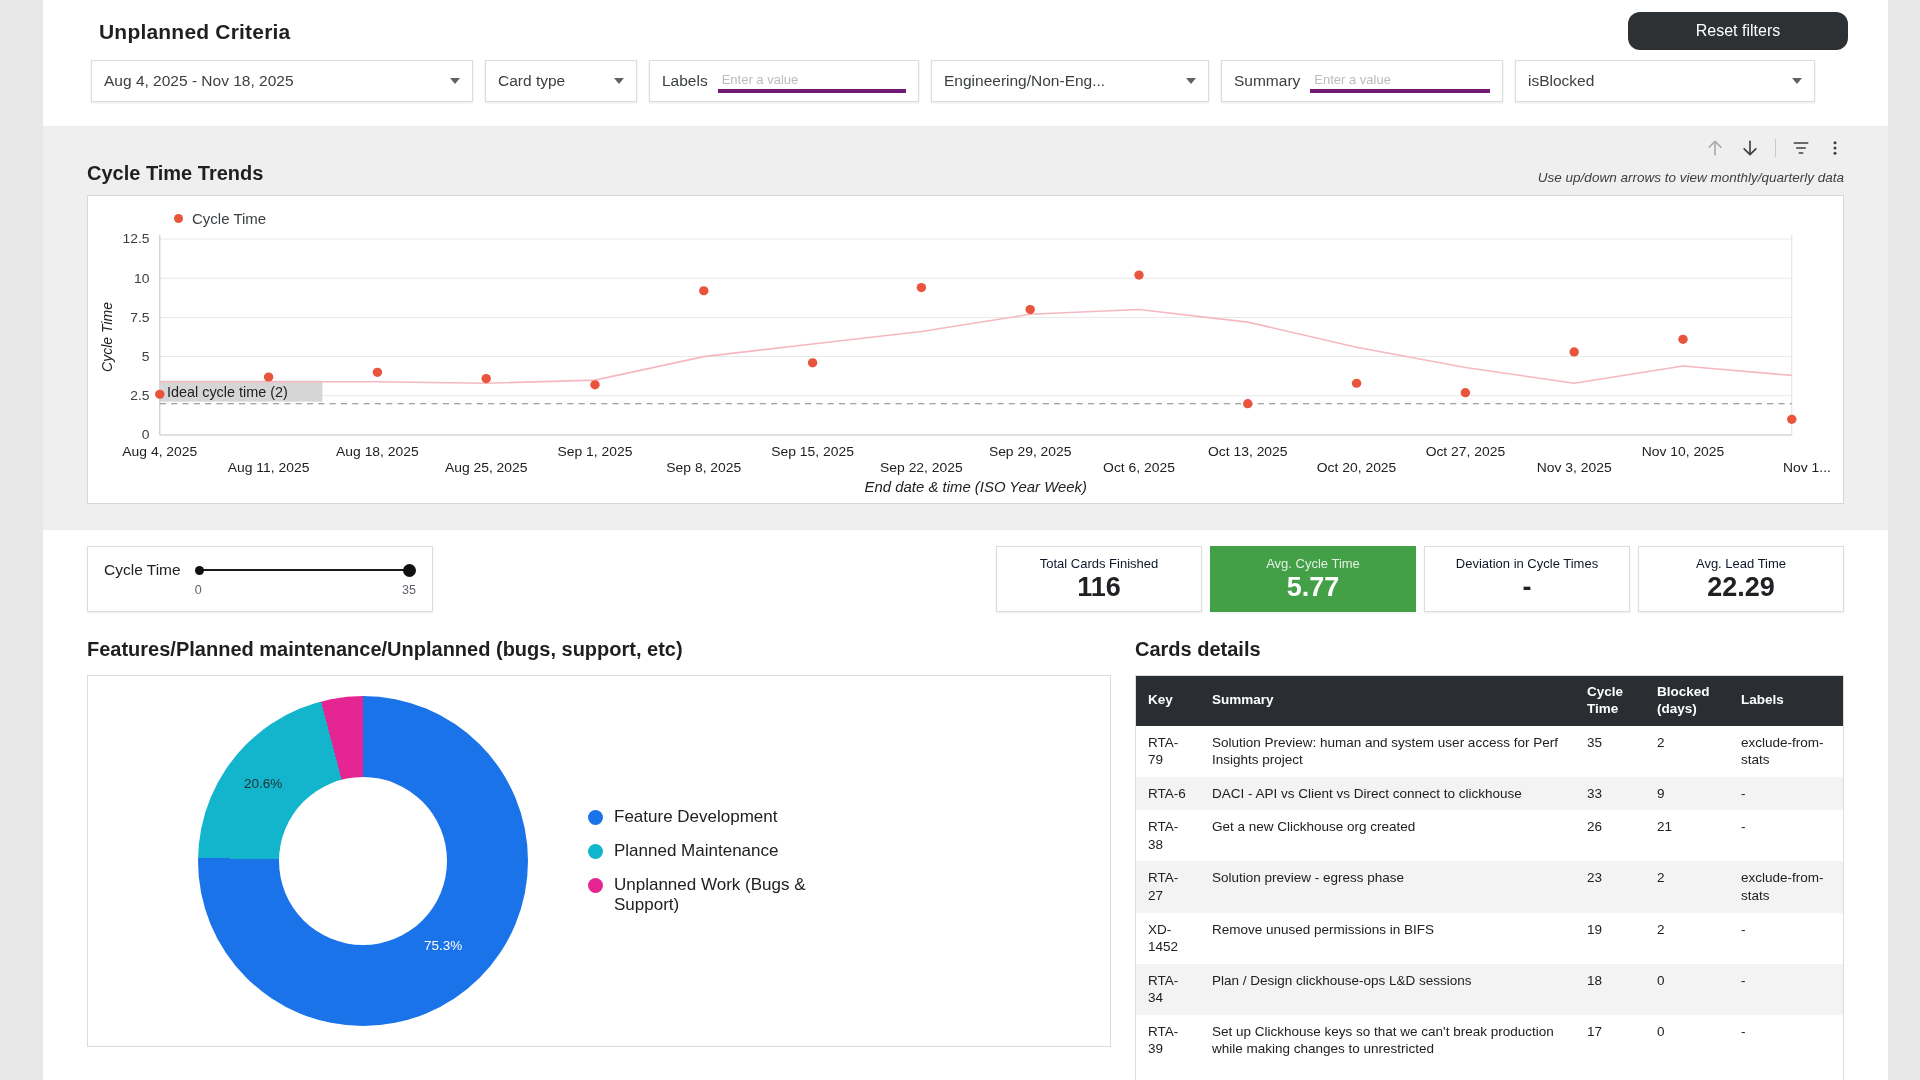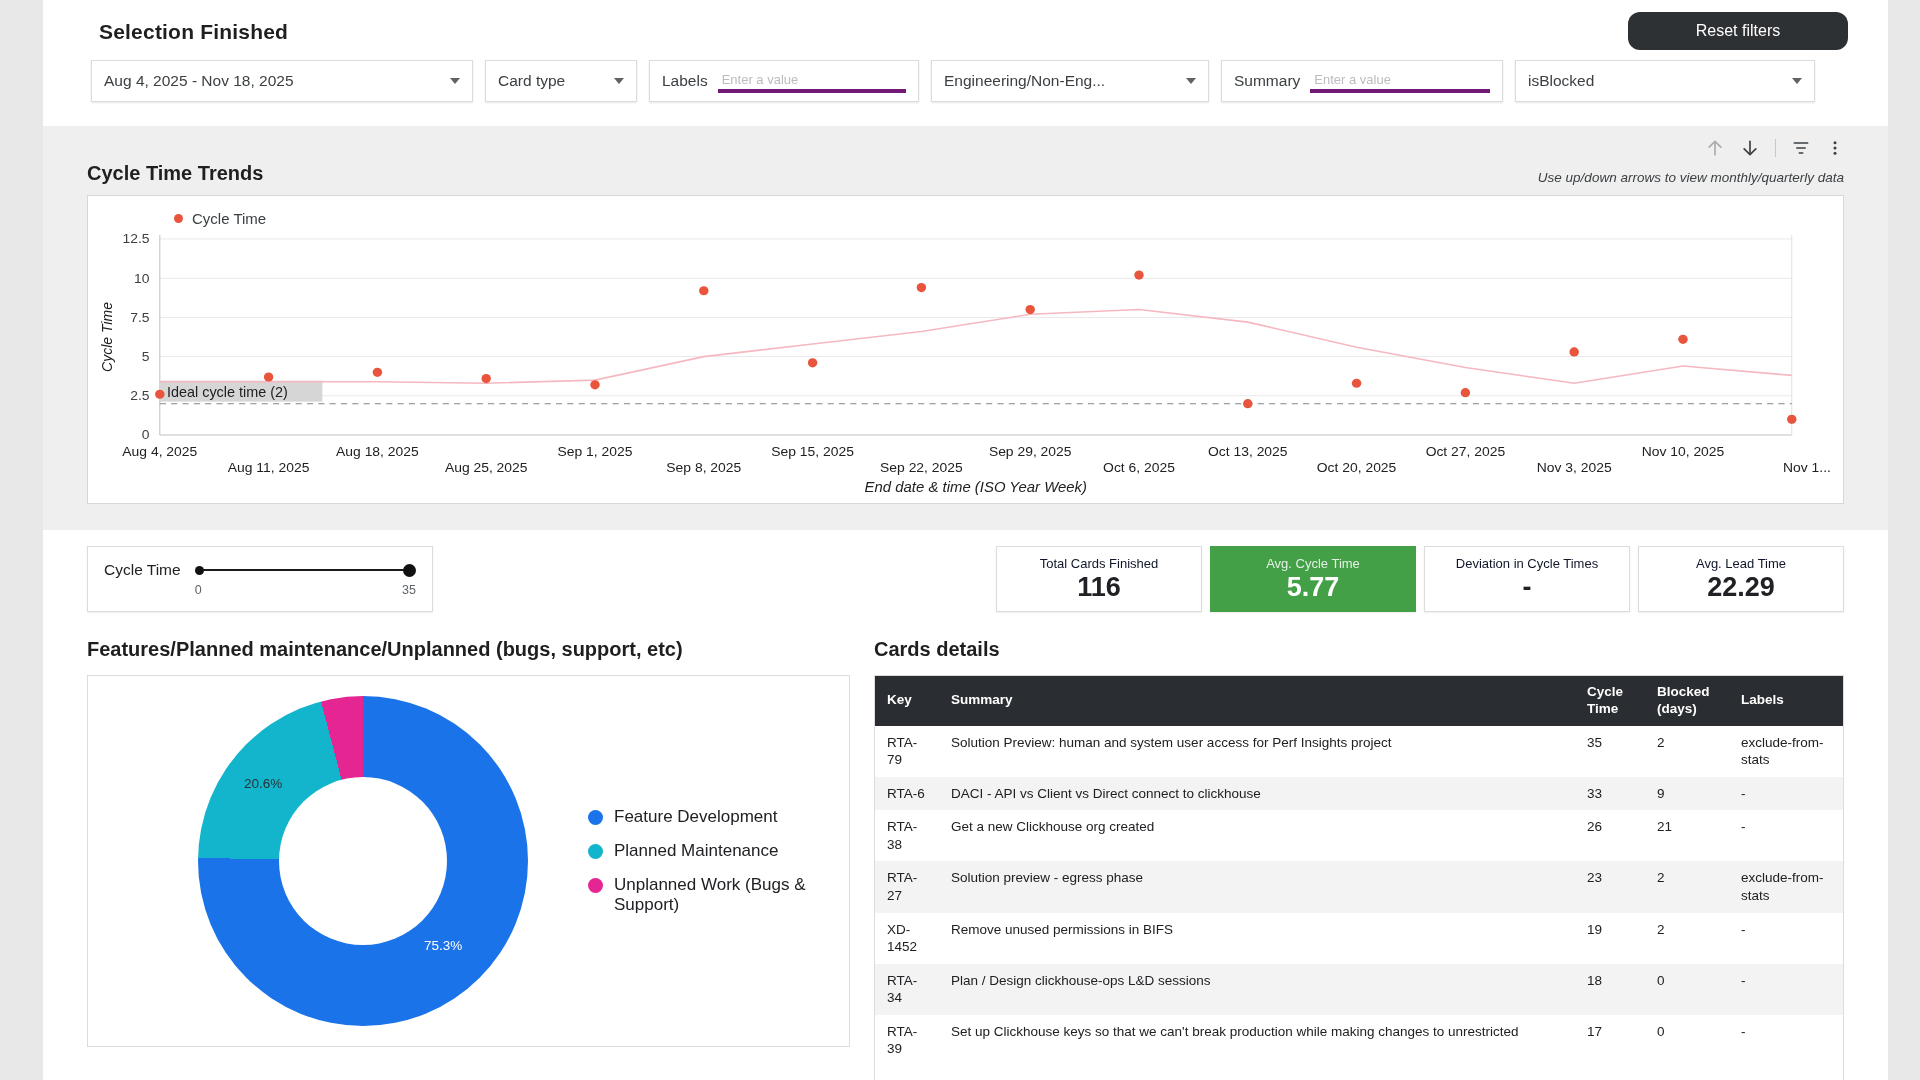--- a/index.html
+++ b/index.html
@@ -42,21 +42,21 @@
   .maxv{position:absolute;right:0;top:24px;font-size:12.5px;color:#5f6368;}
   .stats{display:flex;gap:8px;}
   .stat{width:206px;border:1px solid #dcdcdc;box-shadow:0 1px 2px rgba(0,0,0,.07);padding:9px 6px 8px;text-align:center;background:#fff;}
   .stat-label{font-size:13px;color:#0f172a;}
   .stat-value{font-size:27px;font-weight:700;margin-top:1px;color:#202124;}
   .stat-green{background:#43a047;border-color:#43a047;}
   .stat-green .stat-label{color:rgba(255,255,255,.85);}
   .stat-green .stat-value{color:#fff;}
   
   .bottom{display:flex;gap:24px;padding:16px 44px 24px;align-items:flex-start;}
-  .left-col{width:763px;flex:none;}
+  .left-col{width:1024px;flex:none;}
   .section-title{font-size:20px;font-weight:700;margin:4px 0 14px 0;color:#1f1f1f;}
   .donut-box{border:1px solid #dcdcdc;height:372px;display:flex;align-items:center;gap:60px;padding-left:110px;background:#fff;}
   .donut-wrap{position:relative;width:330px;height:330px;flex:none;}
   .donut{width:100%;height:100%;border-radius:50%;}
   .donut-hole{position:absolute;left:50%;top:50%;width:168px;height:168px;background:#fff;border-radius:50%;transform:translate(-50%,-50%);}
   .pct{position:absolute;font-size:13.5px;z-index:2;}
   .pct-teal{left:46px;top:80px;color:#263238;}
   .pct-blue{left:226px;top:242px;color:#fff;}
   .pie-legend{display:flex;flex-direction:column;gap:14px;font-size:17px;color:#202124;max-width:270px;}
   .pl-item{display:flex;gap:11px;align-items:flex-start;}
@@ -75,21 +75,21 @@
   .chev{display:inline-flex;align-items:center;cursor:pointer;background:none;border:none;padding:0;}
 </style>
 </head>
 <body>
 
 <div class="canvas">
 
   <button class="reset-btn">Reset filters</button>
 
   <div class="inner">
-    <div class="sc-title">Selection Finished</div>
+    <div class="sc-title">Unplanned Criteria</div>
 
     <div class="filters">
       <div class="ctrl w-date">
         <span class="ftext">Aug 4, 2025 - Nov 18, 2025</span>
         <span class="caret"></span>
       </div>
       <div class="ctrl w-card">
         <span class="ftext">Card type</span>
         <span class="caret"></span>
       </div>

